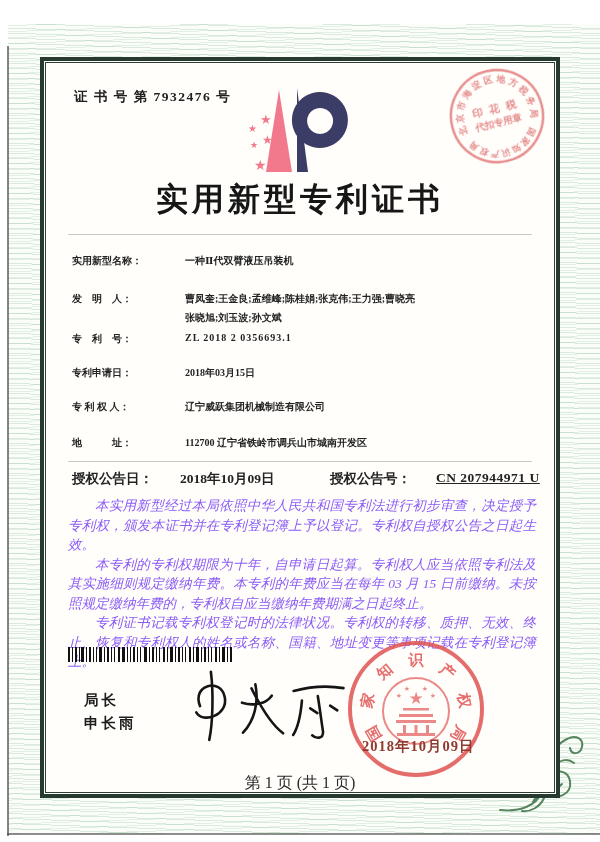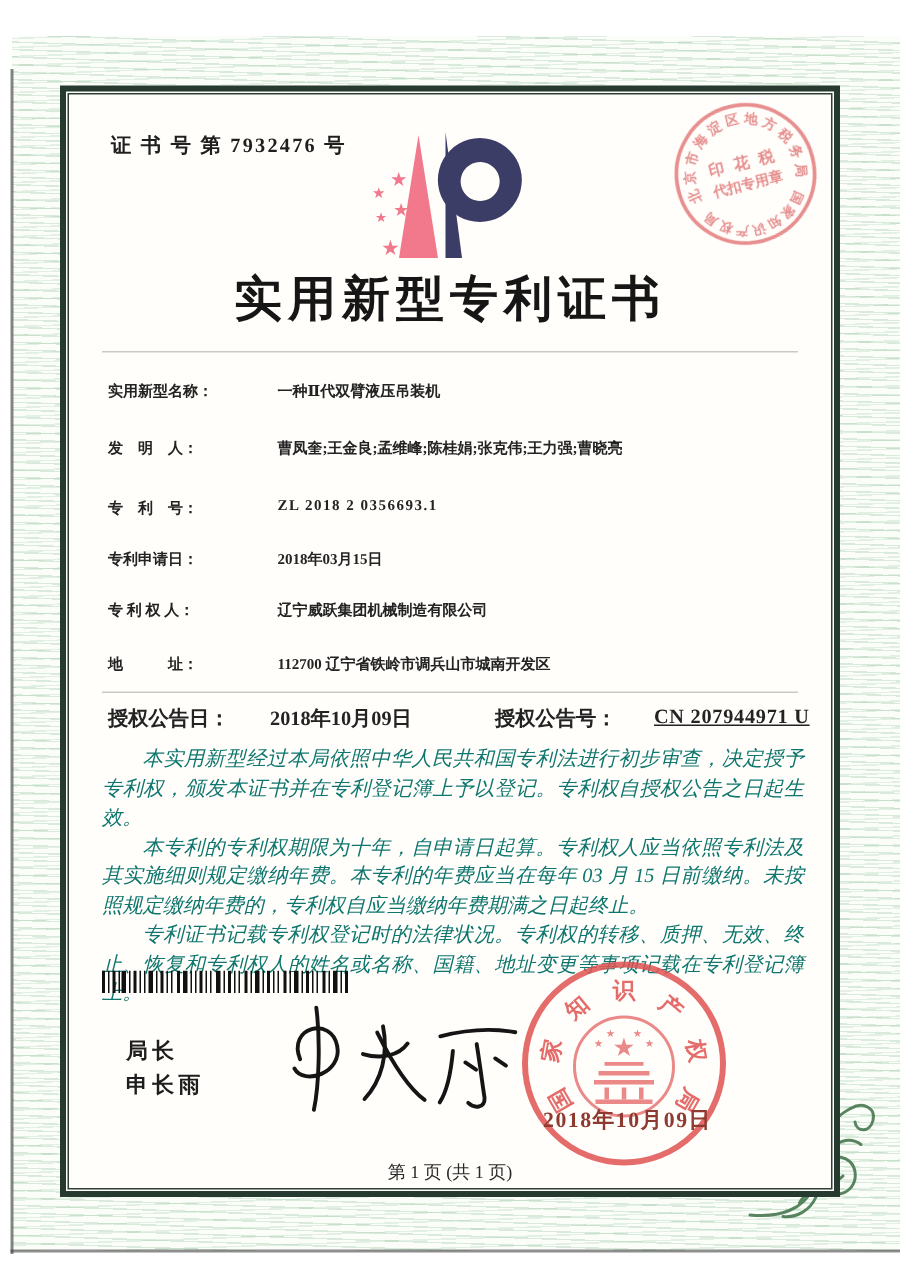--- a/index.html
+++ b/index.html
@@ -18,24 +18,24 @@
   .abs{position:absolute;}
   .cert-no{left:74px;top:88px;font-size:13.5px;font-weight:600;letter-spacing:1.5px;color:#1f1f1f;}
   .title{left:0;top:178px;width:600px;text-align:center;font-size:32px;font-weight:700;
         letter-spacing:4px;color:#161616;}
   .sep{height:1px;background:#c9c9c9;}
   .row{font-size:10px;font-weight:600;color:#232323;}
   .row .lbl{position:absolute;left:72px;top:0;width:112px;}
   .row .val{position:absolute;left:185px;top:0;width:350px;}
   .grant-row{font-size:13.5px;font-weight:600;color:#232323;}
   .body-text{left:68px;top:496px;width:468px;font-size:13.5px;line-height:19.5px;
-        color:#0f766e;text-align:justify;font-style:italic;}
+        color:#8b5cf6;text-align:justify;font-style:italic;}
   .body-text p{margin:0;text-indent:2em;}
   .director{font-size:14.5px;font-weight:700;letter-spacing:3px;color:#1d1d1d;}
-  .footer{left:0;top:773px;width:600px;text-align:center;font-size:12px;color:#2a2a2a;}
+  .footer{left:0;top:773px;width:600px;text-align:center;font-size:16px;color:#2a2a2a;}
   .issue-date{left:362px;top:737px;font-size:14.5px;font-weight:700;letter-spacing:1px;color:#8f3a30;z-index:5;}
   .stamp-top{left:443px;top:62px;transform:rotate(-14deg);opacity:.78;filter:blur(.3px);z-index:4;}
   .stamp-bottom{left:345px;top:638px;opacity:.85;filter:blur(.25px);z-index:4;}
   .ornament-br{right:14px;top:724px;}
   .ornament-bl{left:42px;top:733px;}
   svg text{font-family:"Liberation Serif","DejaVu Serif",serif;}
 </style>
 </head>
 <body>
 
@@ -88,20 +88,21 @@
   <div class="abs sep" style="left:68px;top:234px;width:464px;"></div>
 
   <div class="abs row" style="left:0;top:254px;width:600px;height:18px;">
     <span class="lbl">实用新型名称：</span>
     <span class="val">一种Ⅱ代双臂液压吊装机</span>
   </div>
 
   <div class="abs row" style="left:0;top:292px;width:600px;height:38px;padding-left:27px;">
     <span class="lbl">发　明　人：</span>
     <span class="val">曹凤奎;王金良;孟维峰;陈桂娟;张克伟;王力强;曹晓亮</span>
+    <span class="val" style="top:19px;">张晓旭;刘玉波;孙文斌</span>
   </div>
 
   <div class="abs row" style="left:0;top:332px;width:600px;height:18px;">
     <span class="lbl">专　利　号：</span>
     <span class="val" style="letter-spacing:1px;">ZL 2018 2 0356693.1</span>
   </div>
 
   <div class="abs row" style="left:0;top:366px;width:600px;height:18px;">
     <span class="lbl">专利申请日：</span>
     <span class="val">2018年03月15日</span>

